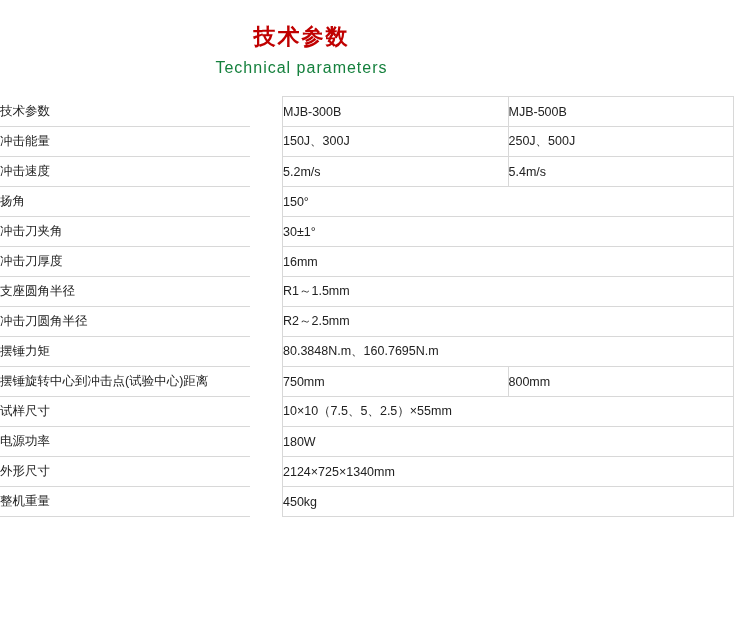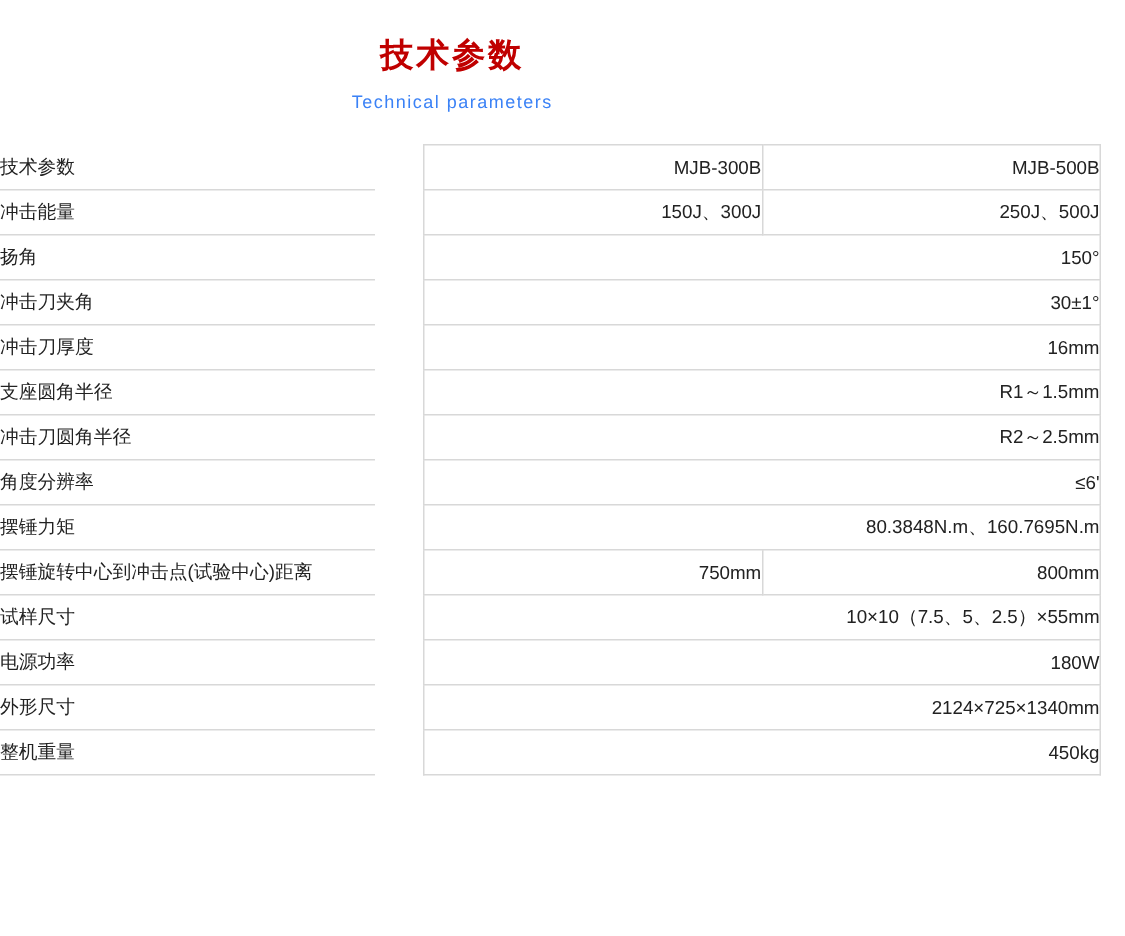--- a/index.html
+++ b/index.html
@@ -24,22 +24,22 @@
     padding-top: 22px;
   }
   .title-cn {
     font-size: 22px;
     font-weight: bold;
     color: #c00000;
     letter-spacing: 2px;
     line-height: 30px;
   }
   .title-en {
-    font-size: 12px;
-    color: #3b82f6;
+    font-size: 16px;
+    color: #15803d;
     letter-spacing: 1px;
     line-height: 28px;
     margin-top: 2px;
   }
   table.spec {
     border-collapse: collapse;
     width: 734px;
     margin: 14px auto 0 auto;
     table-layout: fixed;
   }
@@ -54,21 +54,21 @@
     width: 250px;
     padding-left: 14px;
     text-align: left;
     white-space: nowrap;
   }
   td.gap {
     width: 32px;
     border-bottom: none !important;
   }
   td.val {
-    text-align: right;
+    text-align: left;
     border-left: 1px solid #d8d8d8;
     border-right: 1px solid #d8d8d8;
   }
   td.val.split-left {
     border-right: 1px solid #d8d8d8;
   }
   td.val.split-right {
     border-left: 1px solid #d8d8d8;
     border-right: 1px solid #d8d8d8;
   }
@@ -100,20 +100,26 @@
           <td class="val split-left">MJB-300B</td>
           <td class="val split-right">MJB-500B</td>
         </tr>
         <tr>
           <td class="label">冲击能量</td>
           <td class="gap"></td>
           <td class="val split-left">150J、300J</td>
           <td class="val split-right">250J、500J</td>
         </tr>
         <tr>
+          <td class="label">冲击速度</td>
+          <td class="gap"></td>
+          <td class="val split-left">5.2m/s</td>
+          <td class="val split-right">5.4m/s</td>
+        </tr>
+        <tr>
           <td class="label">扬角</td>
           <td class="gap"></td>
           <td class="val" colspan="2">150°</td>
         </tr>
         <tr>
           <td class="label">冲击刀夹角</td>
           <td class="gap"></td>
           <td class="val" colspan="2">30±1°</td>
         </tr>
         <tr>
@@ -123,25 +129,20 @@
         </tr>
         <tr>
           <td class="label">支座圆角半径</td>
           <td class="gap"></td>
           <td class="val" colspan="2">R1～1.5mm</td>
         </tr>
         <tr>
           <td class="label">冲击刀圆角半径</td>
           <td class="gap"></td>
           <td class="val" colspan="2">R2～2.5mm</td>
-        </tr>
-        <tr>
-          <td class="label">角度分辨率</td>
-          <td class="gap"></td>
-          <td class="val" colspan="2">≤6'</td>
         </tr>
         <tr>
           <td class="label">摆锤力矩</td>
           <td class="gap"></td>
           <td class="val" colspan="2">80.3848N.m、160.7695N.m</td>
         </tr>
         <tr>
           <td class="label">摆锤旋转中心到冲击点(试验中心)距离</td>
           <td class="gap"></td>
           <td class="val split-left">750mm</td>

